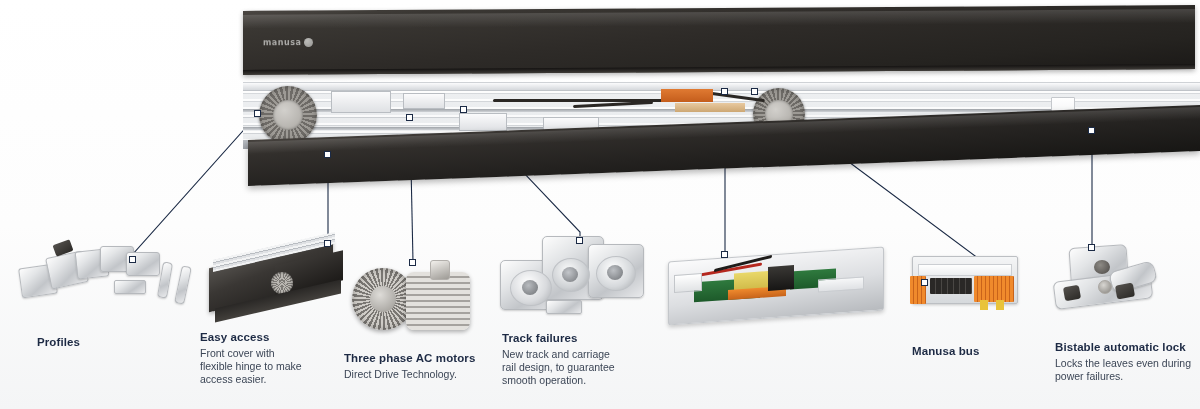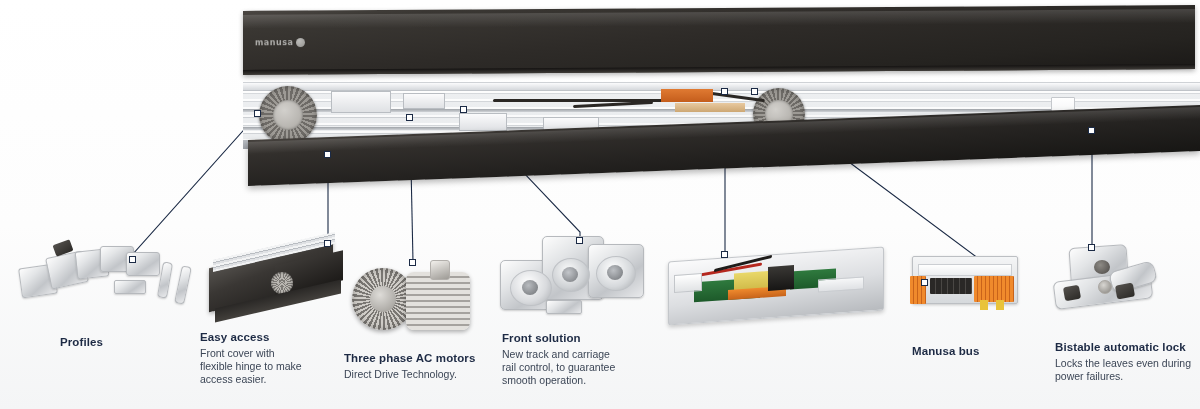--- a/index.html
+++ b/index.html
@@ -24,21 +24,21 @@
   }
   .hdrbar .sheen{
     position:absolute;left:0;right:0;top:6%;height:22%;
     background:linear-gradient(180deg,rgba(255,255,255,.14),rgba(255,255,255,0));
   }
   .hdrbar .btmedge{
     position:absolute;left:0;right:0;bottom:0;height:5px;
     background:linear-gradient(180deg,#151312,#3d3a36);
   }
   .brandmark{
-    position:absolute;left:12px;top:50%;transform:translateY(-50%);
+    position:absolute;left:20px;top:50%;transform:translateY(-50%);
     display:flex;align-items:center;gap:3px;
     opacity:.72;filter:blur(.35px);
   }
   .brandmark .bw{
     font-size:8px;letter-spacing:.5px;color:#d8d8d6;font-weight:700;
     font-family:"DejaVu Sans", sans-serif;
   }
   .brandmark .bdot{
     width:9px;height:9px;border-radius:50%;
     background:radial-gradient(circle at 35% 32%,#f2f2f0,#b9b9b6);
@@ -303,40 +303,40 @@
   <div class="node" style="left:409px;top:259px;"></div>
   <div class="node" style="left:460px;top:106px;"></div>
   <div class="node" style="left:576px;top:237px;"></div>
   <div class="node" style="left:721px;top:88px;"></div>
   <div class="node" style="left:721px;top:251px;"></div>
   <div class="node" style="left:751px;top:88px;"></div>
   <div class="node" style="left:921px;top:279px;"></div>
   <div class="node" style="left:1088px;top:127px;"></div>
   <div class="node" style="left:1088px;top:244px;"></div>
 
-  <div class="cap" style="left:60px;top:336px;width:150px;">
+  <div class="cap" style="left:37px;top:336px;width:150px;">
     <h4>Profiles</h4>
   </div>
 
   <div class="cap" style="left:200px;top:331px;width:130px;">
     <h4>Easy access</h4>
     <p>Front cover with
 flexible hinge to make
 access easier.</p>
   </div>
 
   <div class="cap" style="left:344px;top:352px;width:160px;">
     <h4>Three phase AC motors</h4>
     <p>Direct Drive Technology.</p>
   </div>
 
   <div class="cap" style="left:502px;top:332px;width:140px;">
-    <h4>Front solution</h4>
+    <h4>Track failures</h4>
     <p>New track and carriage
-rail control, to guarantee
+rail design, to guarantee
 smooth operation.</p>
   </div>
 
 
   <div class="cap" style="left:912px;top:345px;width:120px;">
     <h4>Manusa bus</h4>
   </div>
 
   <div class="cap" style="left:1055px;top:341px;width:150px;">
     <h4>Bistable automatic lock</h4>

